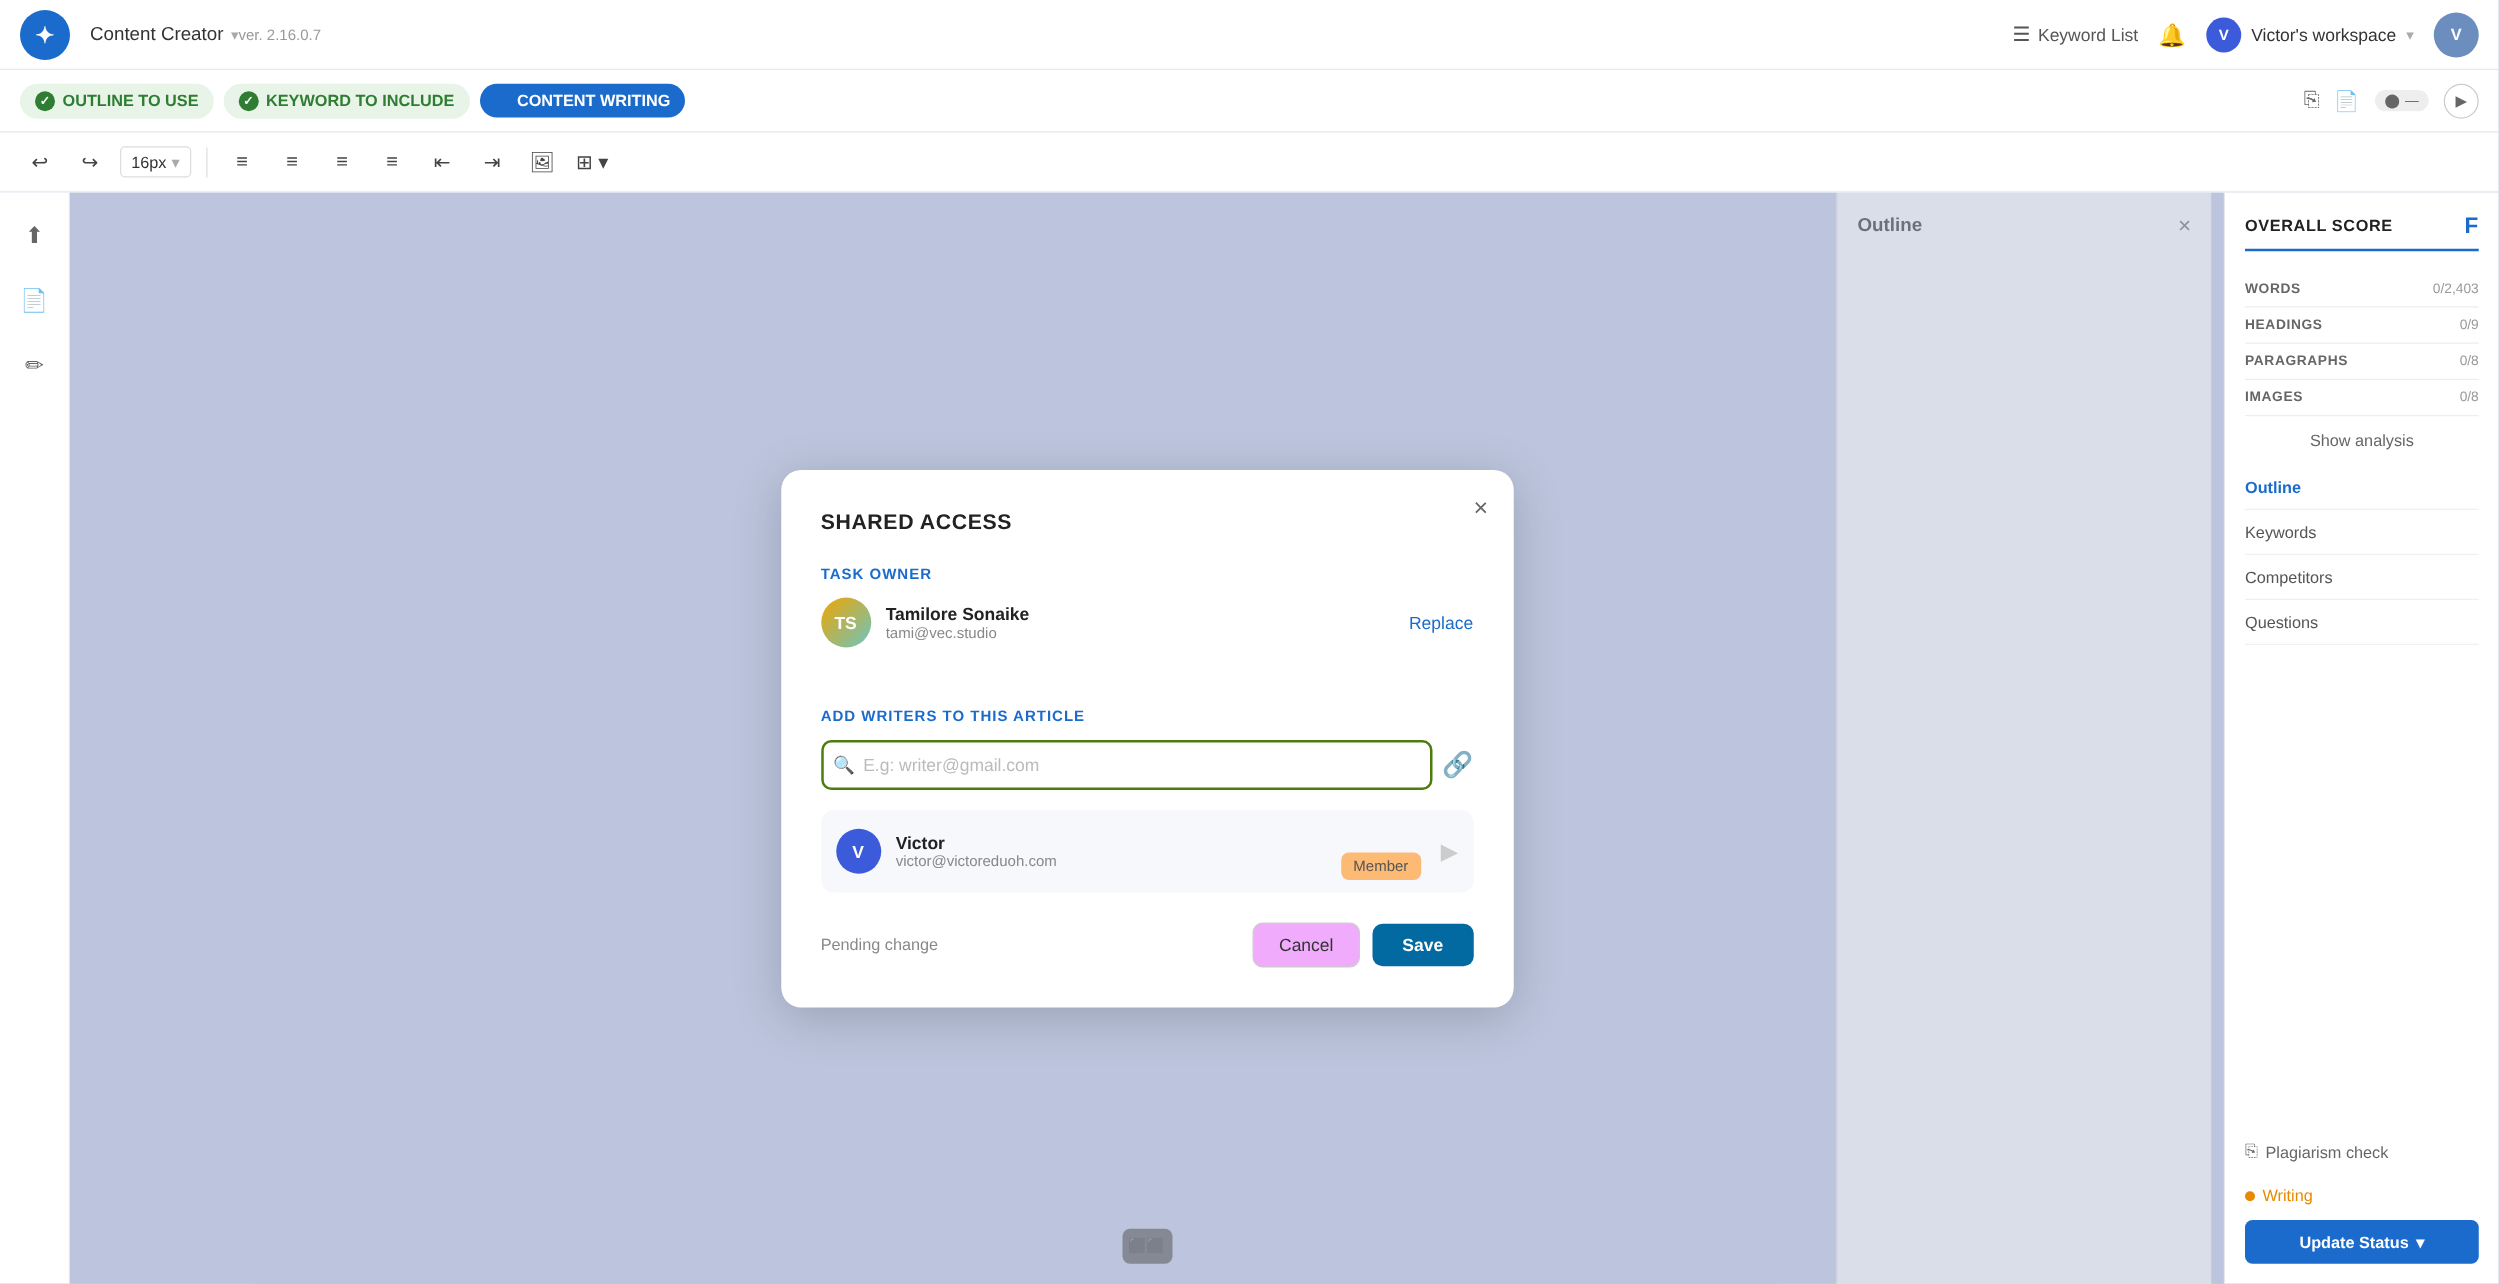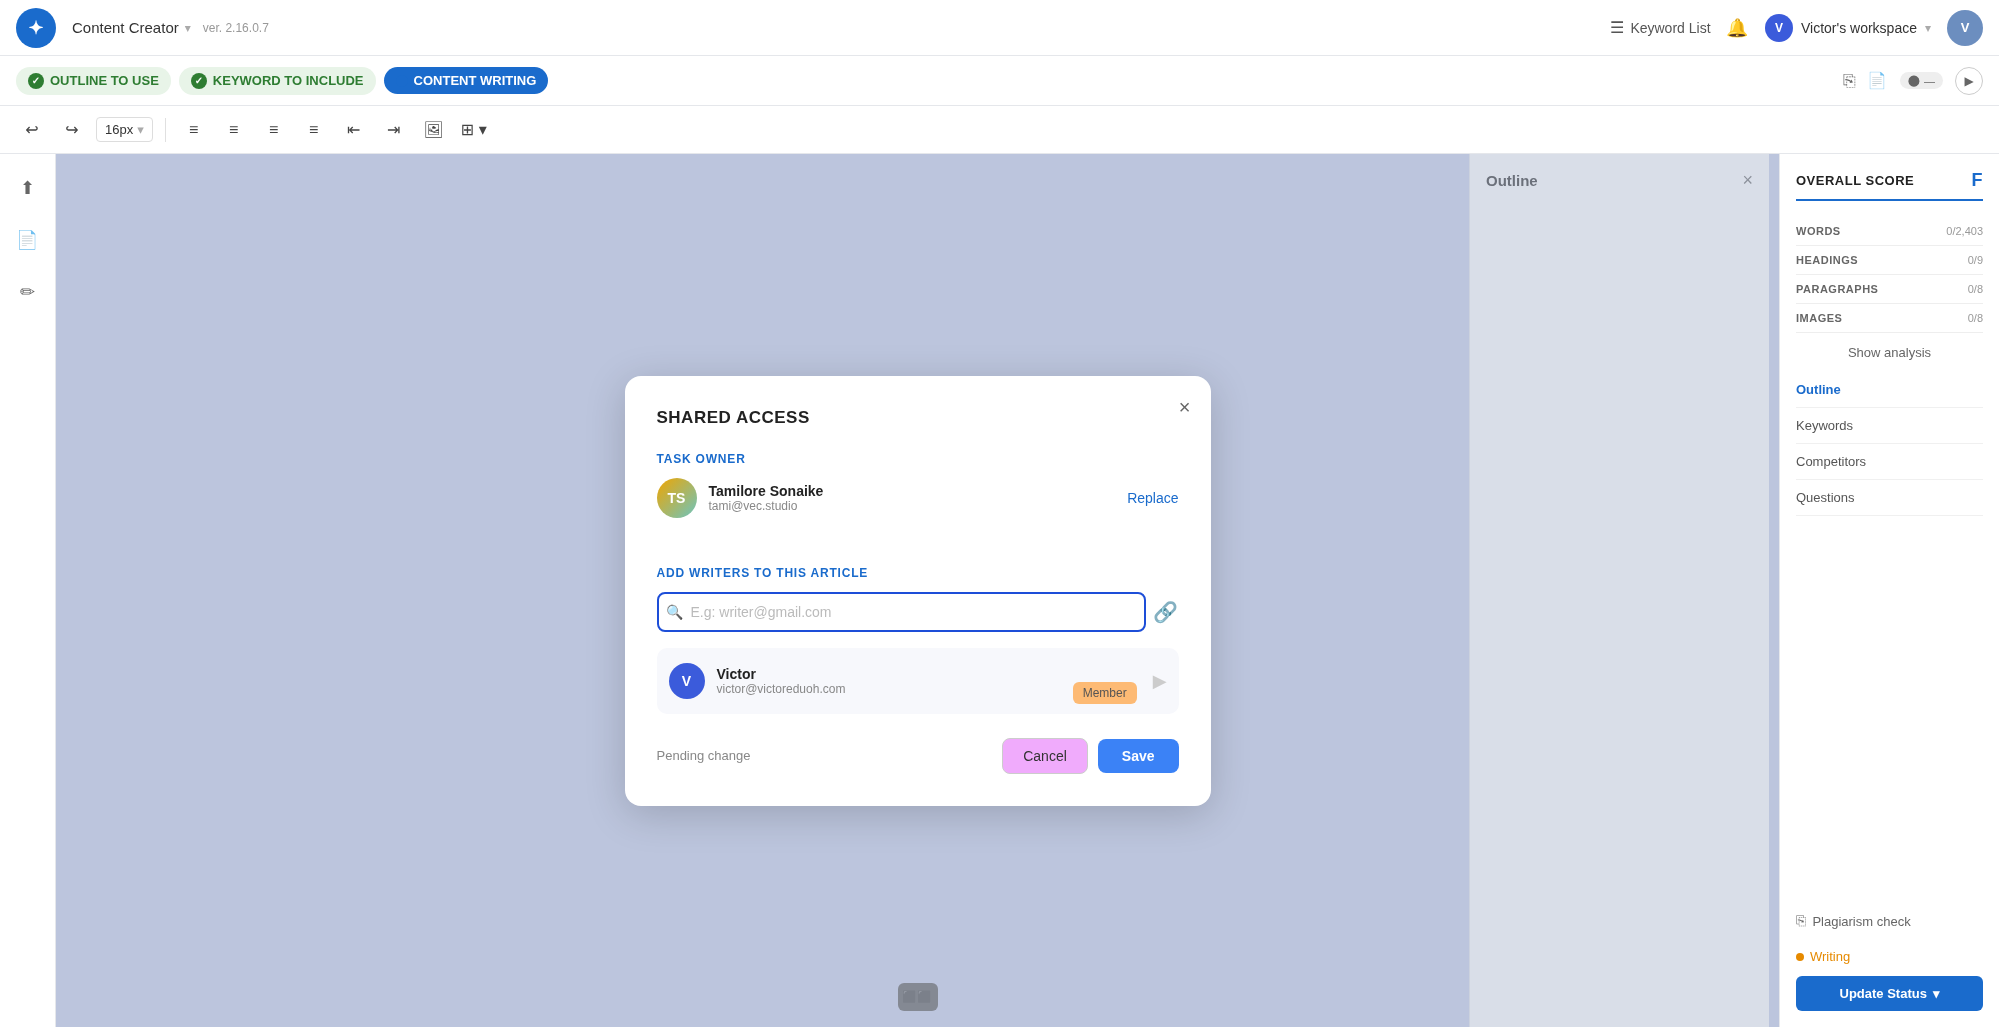--- a/index.html
+++ b/index.html
@@ -20,21 +20,21 @@
       width: 40px; height: 40px;
       background: #1a6bcc;
       border-radius: 50%;
       display: flex; align-items: center; justify-content: center;
       color: white; font-size: 18px; font-weight: bold;
       margin-right: 16px; flex-shrink: 0;
     }
     .nav-app-name {
       display: flex; align-items: center; gap: 6px;
       font-size: 15px; color: #333; font-weight: 500;
-      margin-right: 12px;
+      margin-right: 0;
     }
     .nav-version { font-size: 12px; color: #999; margin-right: auto; }
     .nav-right { display: flex; align-items: center; gap: 16px; }
     .nav-keyword-list { display: flex; align-items: center; gap: 6px; font-size: 14px; color: #555; }
     .nav-bell { font-size: 18px; color: #555; cursor: pointer; }
     .nav-workspace { display: flex; align-items: center; gap: 8px; font-size: 14px; color: #333; cursor: pointer; }
     .nav-workspace-icon {
       width: 28px; height: 28px; background: #3b5bdb; border-radius: 50%;
       display: flex; align-items: center; justify-content: center;
       color: white; font-size: 12px; font-weight: bold;
@@ -238,21 +238,21 @@
     }
     .search-input-wrapper {
       flex: 1; position: relative;
     }
     .search-input-wrapper .search-icon {
       position: absolute; left: 10px; top: 50%; transform: translateY(-50%);
       color: #aaa; font-size: 14px;
     }
     .search-input {
       width: 100%; padding: 10px 12px 10px 32px;
-      border: 2px solid #1d4ed8; border-radius: 8px;
+      border: 2px solid #4d7c0f; border-radius: 8px;
       font-size: 14px; outline: none; color: #333;
     }
     .search-input::placeholder { color: #bbb; }
     .link-icon { color: #aaa; font-size: 20px; cursor: pointer; }
 
     .writer-row {
       display: flex; align-items: center; gap: 12px;
       background: #f7f8fc; border-radius: 10px; padding: 10px 12px;
       margin-bottom: 8px;
     }
@@ -276,21 +276,21 @@
       gap: 10px; margin-top: 24px;
     }
     .pending-text { font-size: 13px; color: #888; margin-right: auto; }
     .cancel-btn {
       padding: 9px 20px; border: 1.5px solid #ccc; border-radius: 8px;
       background: #f0abfc; color: #333; font-size: 14px; cursor: pointer;
       font-weight: 500;
     }
     .save-btn {
       padding: 9px 24px; border: none; border-radius: 8px;
-      background: #3b82f6; color: #fff; font-size: 14px; cursor: pointer;
+      background: #0369a1; color: #fff; font-size: 14px; cursor: pointer;
       font-weight: 600;
     }
 
     
     .bottom-record {
       position: absolute;
       bottom: 16px;
       left: 50%;
       transform: translateX(-50%);
       width: 40px; height: 28px;

